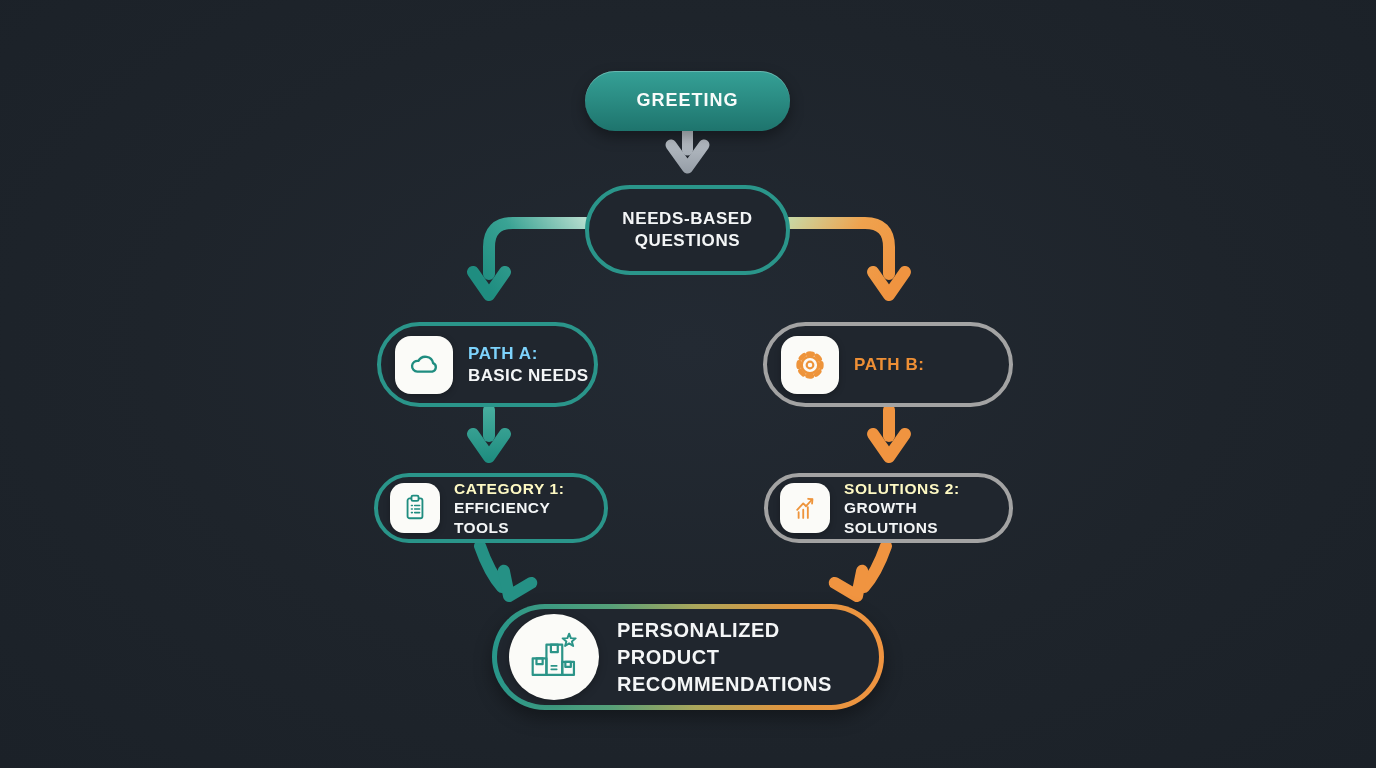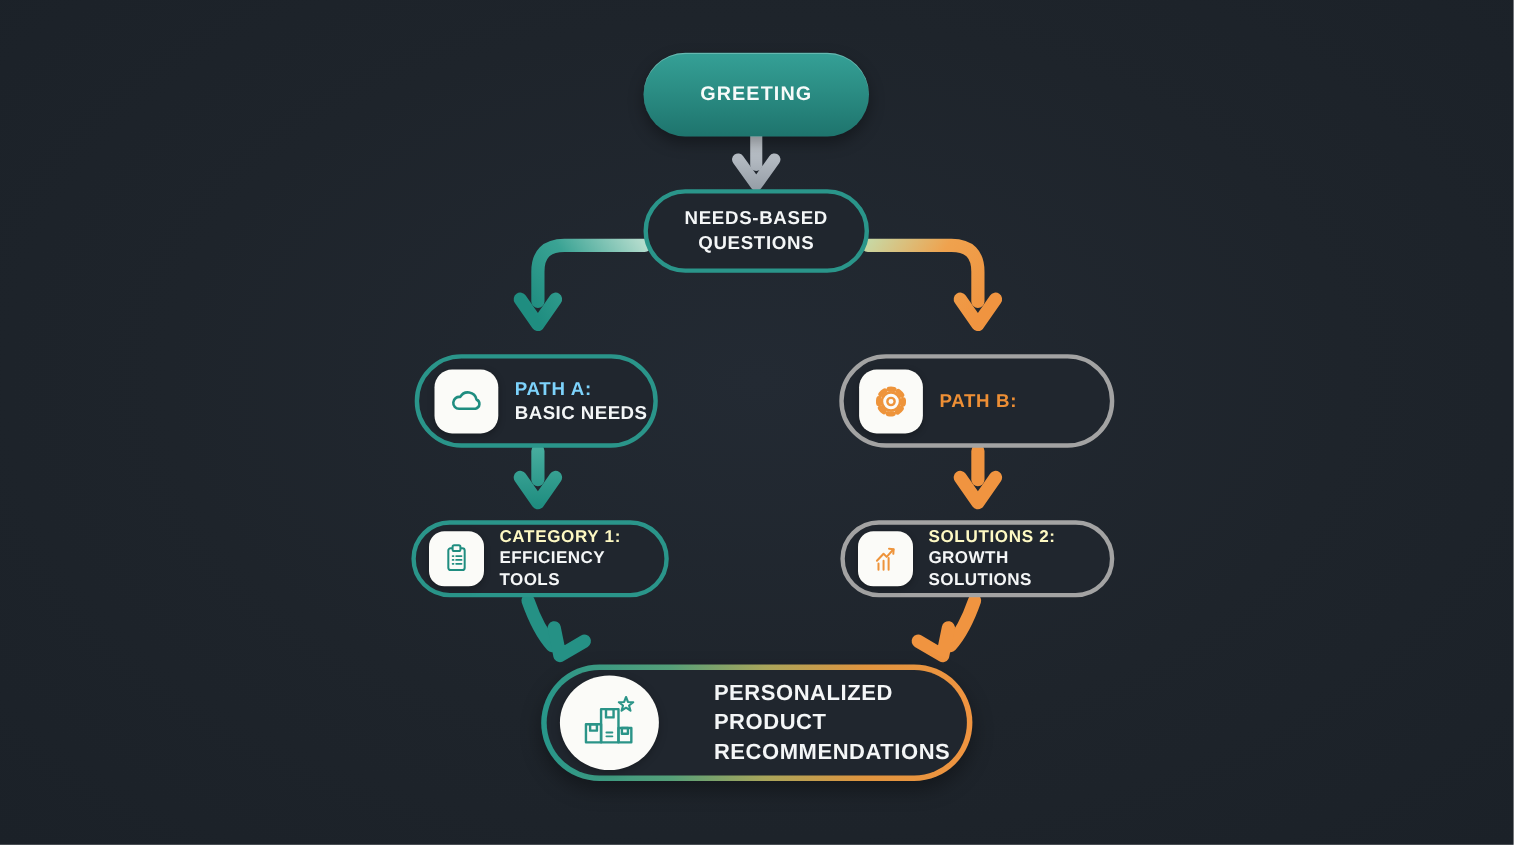--- a/index.html
+++ b/index.html
@@ -49,21 +49,21 @@
   .pathb-text{max-width:150px;}
 
   
   .grad-border{
     position:absolute;border-radius:999px;padding:5px;box-sizing:border-box;
     background:linear-gradient(90deg,#27968a 0%,#55a079 30%,#aaa65b 52%,#e1953f 75%,#f09440 100%);
     box-shadow:0 8px 18px rgba(0,0,0,.35);
   }
   .grad-inner{
     background:#20262e;border-radius:999px;width:100%;height:100%;
-    display:flex;align-items:center;box-sizing:border-box;gap:32px;
+    display:flex;align-items:center;box-sizing:border-box;
   }
   .icon-circle{
     width:90px;height:86px;border-radius:50%;background:#fbfbf8;
     display:flex;align-items:center;justify-content:center;flex:0 0 auto;
     margin-left:12px;margin-right:18px;box-shadow:0 2px 8px rgba(0,0,0,.25);
   }
   .final-label{font-size:20px;letter-spacing:.5px;line-height:1.35;}
 </style>
 </head>
 <body>
@@ -121,25 +121,25 @@
       <path d="M480,546 C487,566 494,578 502,587"></path>
       <path d="M-15,-21 L0,0 L15,-21" transform="translate(509,596) rotate(24)"></path>
     </g>
 
     <g stroke="#f09440" stroke-width="12" stroke-linecap="round" stroke-linejoin="round" fill="none">
       <path d="M886,546 C879,566 872,578 864,587"></path>
       <path d="M-15,-21 L0,0 L15,-21" transform="translate(857,596) rotate(-24)"></path>
     </g>
   </svg>
 
-  <div class="node filled" style="left:585px;top:48px;width:205px;height:76px">
+  <div class="node filled" style="left:585px;top:71px;width:205px;height:60px">
     <span class="node-label greeting-label">GREETING</span>
   </div>
 
-  <div class="node outlined outline-teal center-text" style="left:585px;top:172px;width:205px;height:76px">
+  <div class="node outlined outline-teal center-text" style="left:585px;top:185px;width:205px;height:90px">
     <div class="node-label">
       <div>NEEDS-BASED</div>
       <div>QUESTIONS</div>
     </div>
   </div>
 
   <div class="node outlined outline-teal" style="left:377px;top:322px;width:221px;height:85px">
     <div class="icon-chip chip-lg">
       <svg width="40" height="40" viewBox="0 0 48 48" fill="none" stroke="#1f8d80" stroke-width="2.8" stroke-linecap="round" stroke-linejoin="round">
         <path d="M34,32 L16,32 a6.5,6.5 0 1 1 1.3,-12.9 A9.5,9.5 0 0 1 35,21.8 A5.4,5.4 0 0 1 34,32 z"></path>

